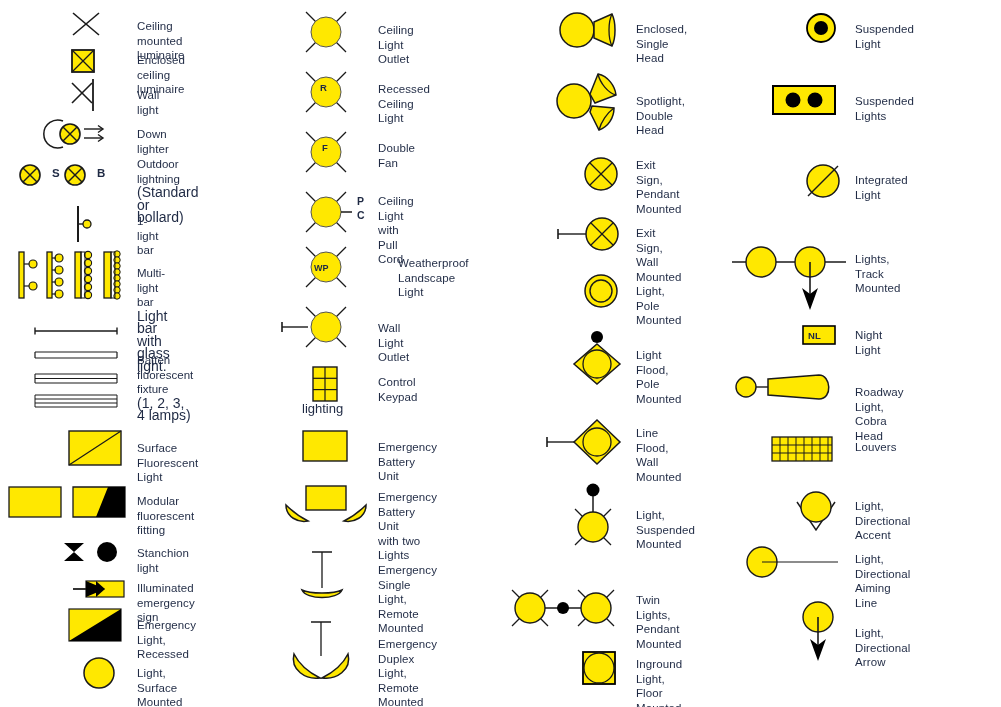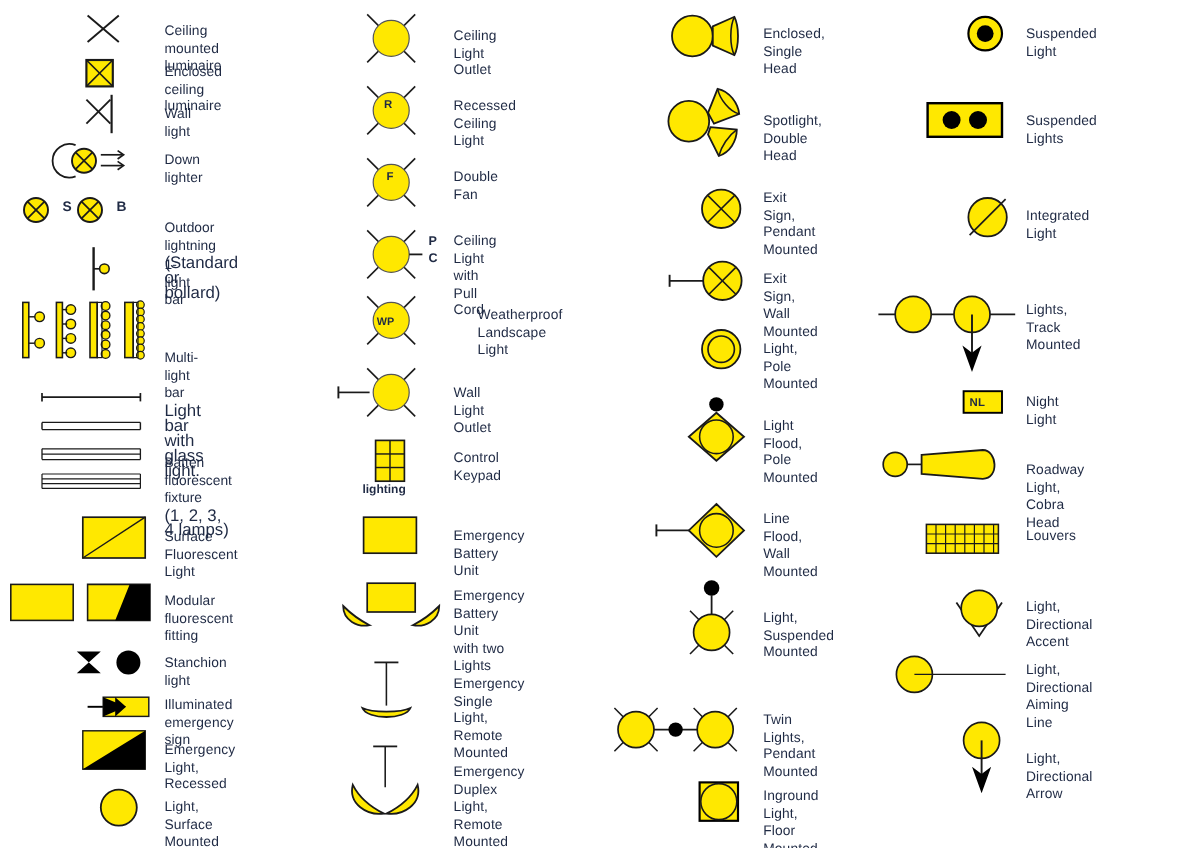--- a/index.html
+++ b/index.html
@@ -5,24 +5,24 @@
   html,body{margin:0;padding:0;background:#ffffff;}
   body{
     width:1001px;height:707px;position:relative;overflow:hidden;
     font-family:"Liberation Sans","DejaVu Sans",sans-serif;
     color:#1f2a44;
   }
   .col{position:absolute;top:0;height:707px;}
   .sym{position:relative;flex:0 0 auto;}
   .lbl{position:absolute;font-size:11.5px;line-height:14.5px;color:#1f2a44;white-space:pre-line;letter-spacing:.1px;}
   .lblgrp{position:absolute;}
-  .lblgrp .t1{font-size:11.5px;line-height:14.5px;white-space:pre-line;margin-top:26px;}
+  .lblgrp .t1{font-size:11.5px;line-height:14.5px;white-space:pre-line;}
   .lblgrp .t2{font-size:14px;line-height:12.5px;white-space:pre-line;}
   svg{display:block;overflow:visible;}
-  .capt{position:absolute;font-size:10px;line-height:12px;font-weight:bold;color:#1f2a44;}
+  .capt{position:absolute;font-size:13px;line-height:12px;font-weight:normal;color:#1f2a44;}
 </style>
 </head>
 <body>
 
 <div class="col">
 
   <div class="sym" style="position:absolute;left:70px;top:10px">
     <svg width="32" height="28" viewBox="0 0 32 28">
       <line x1="3" y1="3" x2="29" y2="25" stroke="#1a1a1a" stroke-width="1.6"></line>
       <line x1="29" y1="3" x2="3" y2="25" stroke="#1a1a1a" stroke-width="1.6"></line>

